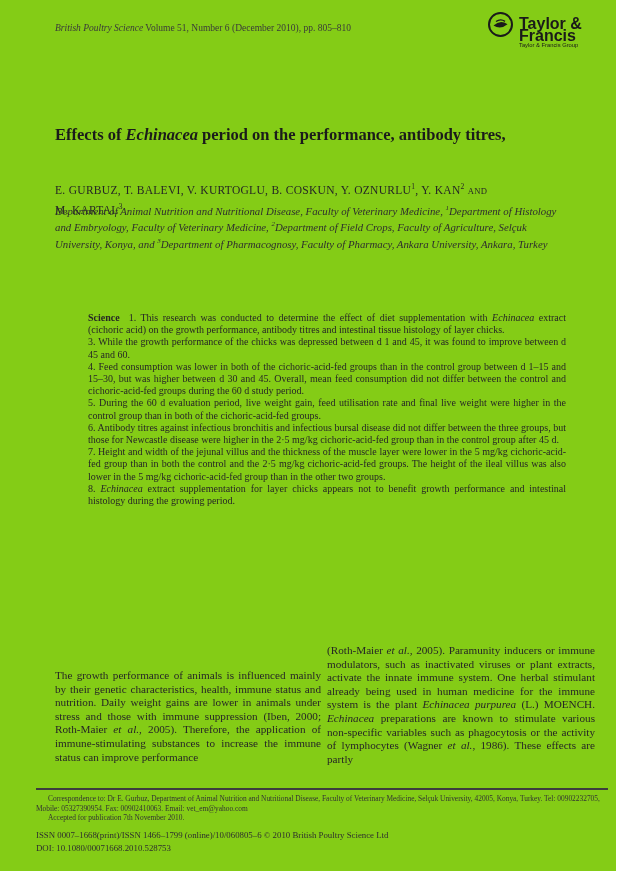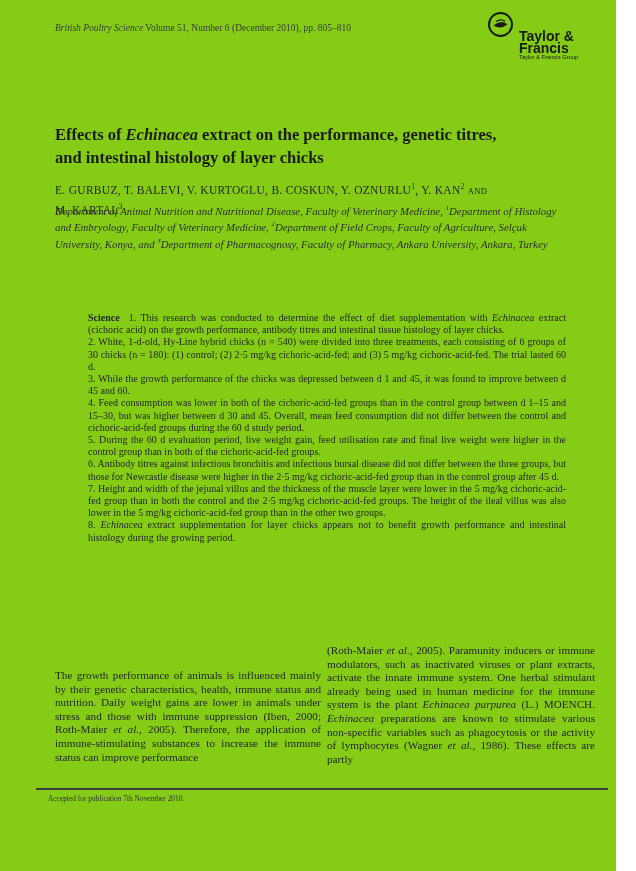--- a/index.html
+++ b/index.html
@@ -6,21 +6,21 @@
   #page {
     position:relative; width:616px; height:871px; background:#84cc16;
     font-family:"Liberation Serif", serif; color:#2a2a2a; overflow:hidden;
   }
   
   .journal-line { position:absolute; left:55px; top:23px; font-size:9.5px; color:#3a3a3a; white-space:nowrap; }
   .journal-line .jname { font-style:italic; }
   .logo { position:absolute; left:487px; top:11px; display:flex; align-items:flex-start; }
   .logo-circle { width:27px; height:27px; flex:0 0 auto; }
   .logo-text { margin-left:5px; font-family:"Liberation Sans", sans-serif; }
-  .logo-name { font-size:14px; font-weight:bold; color:#1a1a1a; line-height:12px; margin-top:19px; }
+  .logo-name { font-size:16px; font-weight:bold; color:#1a1a1a; line-height:12px; margin-top:7px; }
   .logo-group { font-size:5.8px; color:#1a1a1a; line-height:7px; }
   
   .title { position:absolute; left:55px; top:124px; width:525px; font-size:16.5px; font-weight:bold; line-height:22.5px; color:#1b1b1b; }
   .title em { font-style:italic; }
   .authors { position:absolute; left:55px; top:179px; width:525px; font-size:11.5px; line-height:16.5px; letter-spacing:0.3px; color:#262626; }
   .authors sup { font-size:7.5px; }
   .and-word { font-size:8.6px; }
   .affiliations { position:absolute; left:55px; top:202px; width:515px; font-style:italic; font-size:10.8px; line-height:13.7px; color:#2e2e2e; }
   .affiliations sup { font-size:7px; }
   
@@ -56,42 +56,46 @@
         <path d="M6.5 14.5 q7 -6.5 14 -1.2 q-7 5.8 -14 1.2 z" fill="#1a1a1a"></path>
         <path d="M9 10.5 q4.5 -3.2 9 -0.2" fill="none" stroke="#1a1a1a" stroke-width="1.4"></path>
       </svg>
     </span>
     <span class="logo-text">
       <div class="logo-name">Taylor &amp; Francis</div>
       <div class="logo-group">Taylor &amp; Francis Group</div>
     </span>
   </div>
 
-  <div class="title"><span>Effects of </span><em>Echinacea</em><span> extract on the performance, genetic titres,</span><br><span>and intestinal histology of layer chicks</span></div>
+  <div class="title"><span>Effects of </span><em>Echinacea</em><span> period on the performance, antibody titres,</span><br></div>
 
   <div class="authors"><span>E. GURBUZ, T. BALEVI, V. KURTOGLU, B. COSKUN, Y. OZNURLU</span><sup>1</sup><span>, Y. KAN</span><sup>2</sup> <span class="and-word">AND</span><br><span>M. KARTAL</span><sup>3</sup></div>
 
   <div class="affiliations"><span>Department of Animal Nutrition and Nutritional Disease, Faculty of Veterinary Medicine, </span><sup>1</sup><span>Department of Histology and Embryology, Faculty of Veterinary Medicine, </span><sup>2</sup><span>Department of Field Crops, Faculty of Agriculture, Selçuk University, Konya, and </span><sup>3</sup><span>Department of Pharmacognosy, Faculty of Pharmacy, Ankara University, Ankara, Turkey</span></div>
 
   <div class="abstract">
     <p><span class="abstract-label">Science</span><span>1. This research was conducted to determine the effect of diet supplementation with </span><em>Echinacea</em><span> extract (cichoric acid) on the growth performance, antibody titres and intestinal tissue histology of layer chicks.</span></p>
-    <p>2. White, 1-d-old, Hy-Line hybrid chicks (n = 540) were divided into three treatments, each consisting of 6 groups of 30 chicks (n = 180): (1) control; (2) 2·5 mg/kg cichoric-acid-fed; and (3) 5 mg/kg cichoric-acid-fed. The trial lasted 60 d.</p>
     <p>3. While the growth performance of the chicks was depressed between d 1 and 45, it was found to improve between d 45 and 60.</p>
     <p>4. Feed consumption was lower in both of the cichoric-acid-fed groups than in the control group between d 1–15 and 15–30, but was higher between d 30 and 45. Overall, mean feed consumption did not differ between the control and cichoric-acid-fed groups during the 60 d study period.</p>
     <p>5. During the 60 d evaluation period, live weight gain, feed utilisation rate and final live weight were higher in the control group than in both of the cichoric-acid-fed groups.</p>
     <p>6. Antibody titres against infectious bronchitis and infectious bursal disease did not differ between the three groups, but those for Newcastle disease were higher in the 2·5 mg/kg cichoric-acid-fed group than in the control group after 45 d.</p>
     <p>7. Height and width of the jejunal villus and the thickness of the muscle layer were lower in the 5 mg/kg cichoric-acid-fed group than in both the control and the 2·5 mg/kg cichoric-acid-fed groups. The height of the ileal villus was also lower in the 5 mg/kg cichoric-acid-fed group than in the other two groups.</p>
     <p><span>8. </span><em>Echinacea</em><span> extract supplementation for layer chicks appears not to benefit growth performance and intestinal histology during the growing period.</span></p>
   </div>
 
 
   <div class="col col-left"><span>The growth performance of animals is influenced mainly by their genetic characteristics, health, immune status and nutrition. Daily weight gains are lower in animals under stress and those with immune suppression (Iben, 2000; Roth-Maier </span><em>et al.</em><span>, 2005). Therefore, the application of immune-stimulating substances to increase the immune status can improve performance</span></div>
 
   <div class="col col-right"><span>(Roth-Maier </span><em>et al.</em><span>, 2005). Paramunity inducers or immune modulators, such as inactivated viruses or plant extracts, activate the innate immune system. One herbal stimulant already being used in human medicine for the immune system is the plant </span><em>Echinacea purpurea</em><span> (L.) MOENCH. </span><em>Echinacea</em><span> preparations are known to stimulate various non-specific variables such as phagocytosis or the activity of lymphocytes (Wagner </span><em>et al.</em><span>, 1986). These effects are partly</span></div>
 
   <div class="rule"></div>
 
   <div class="correspondence">
+    <p class="indent">Correspondence to: Dr E. Gurbuz, Department of Animal Nutrition and Nutritional Disease, Faculty of Veterinary Medicine, Selçuk University, 42005, Konya, Turkey. Tel: 00902232705, Mobile: 05327390954. Fax: 00902410063. Email: vet_em@yahoo.com</p>
     <p class="indent">Accepted for publication 7th November 2010.</p>
   </div>
 
+  <div class="issn-block">
+    <p>ISSN 0007–1668(print)/ISSN 1466–1799 (online)/10/060805–6 © 2010 British Poultry Science Ltd</p>
+    <p>DOI: 10.1080/00071668.2010.528753</p>
+  </div>
 
 </div>
 
 </body></html>

